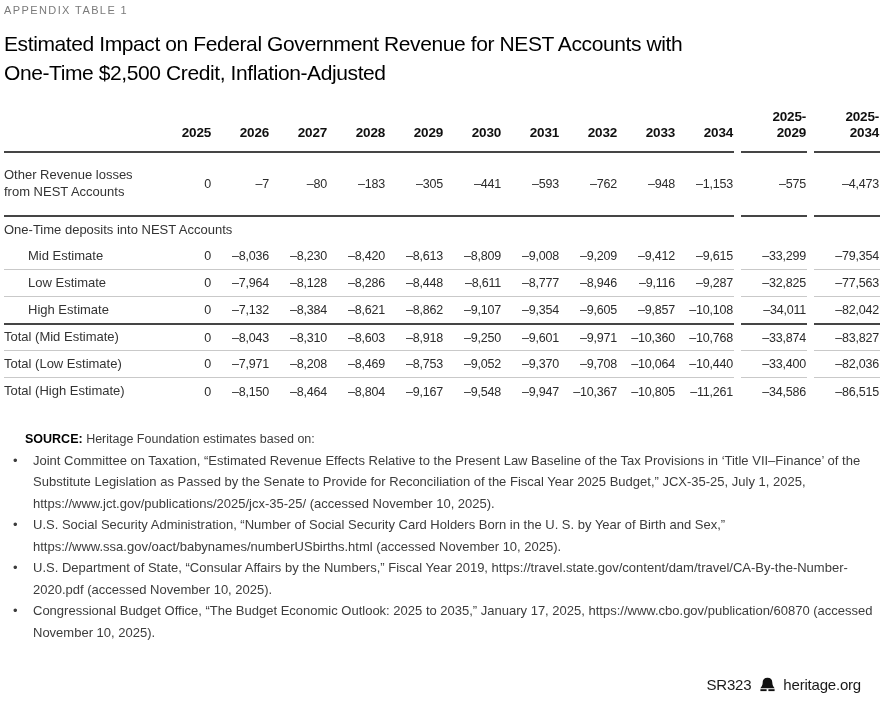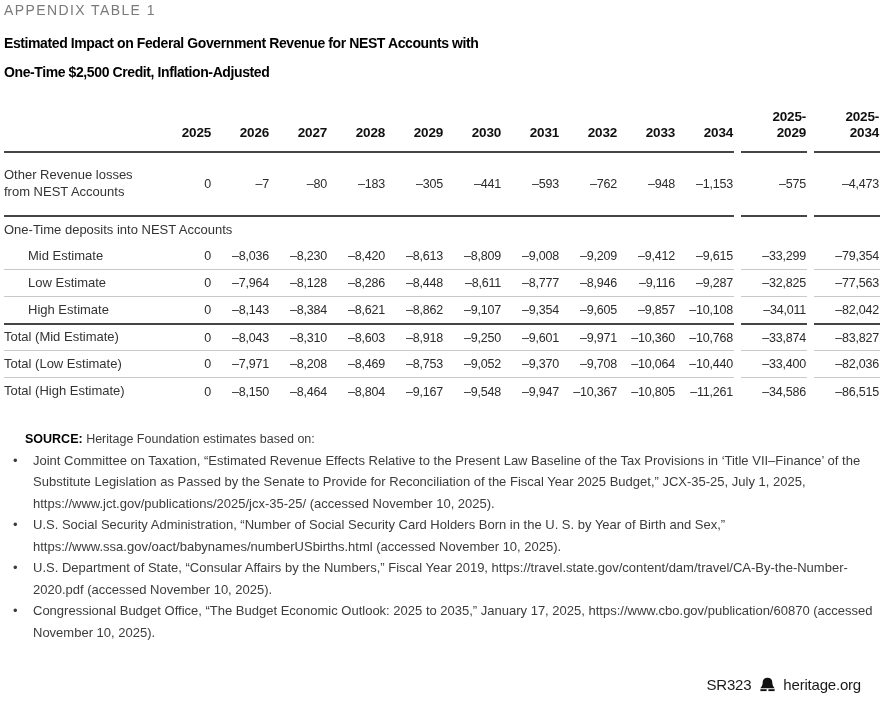--- a/index.html
+++ b/index.html
@@ -10,26 +10,26 @@
   }
   *{box-sizing:border-box;margin:0;padding:0;}
   html,body{background:#fff;}
   body{
     width:884px;height:701px;overflow:hidden;position:relative;
     font-family:"Liberation Sans",sans-serif;
   }
   .page{position:relative;width:884px;height:701px;padding:3px 4px 0 4px;}
 
   .eyebrow{
-    font-size:14px;letter-spacing:1.4px;color:var(--eyebrow);
+    font-size:11px;letter-spacing:1.4px;color:var(--eyebrow);
     line-height:14px;
   }
   .title{
-    margin-top:12px;font-weight:bold;color:#000;
-    font-size:14px;line-height:29px;letter-spacing:-0.4px;
+    margin-top:12px;font-weight:normal;color:#000;
+    font-size:21px;line-height:29px;letter-spacing:-0.4px;
   }
 
   table.datatable{
     border-collapse:collapse;table-layout:fixed;width:876px;margin-top:22px;
   }
   col.lblcol{width:150px;}
   col.yr{width:58px;}
   col.sp{width:7px;}
   col.sum{width:66px;}
 
@@ -178,21 +178,21 @@
           <td class="c num">–9,116</td>
           <td class="c num">–9,287</td>
           <td class="sp"></td>
           <td class="c num">–32,825</td>
           <td class="sp"></td>
           <td class="c num">–77,563</td>
         </tr>
         <tr class="rule-dark">
           <td class="c lbl indent">High Estimate</td>
           <td class="c num">0</td>
-          <td class="c num">–8,143</td>
+          <td class="c num">–7,132</td>
           <td class="c num">–8,384</td>
           <td class="c num">–8,621</td>
           <td class="c num">–8,862</td>
           <td class="c num">–9,107</td>
           <td class="c num">–9,354</td>
           <td class="c num">–9,605</td>
           <td class="c num">–9,857</td>
           <td class="c num">–10,108</td>
           <td class="sp"></td>
           <td class="c num">–34,011</td>

